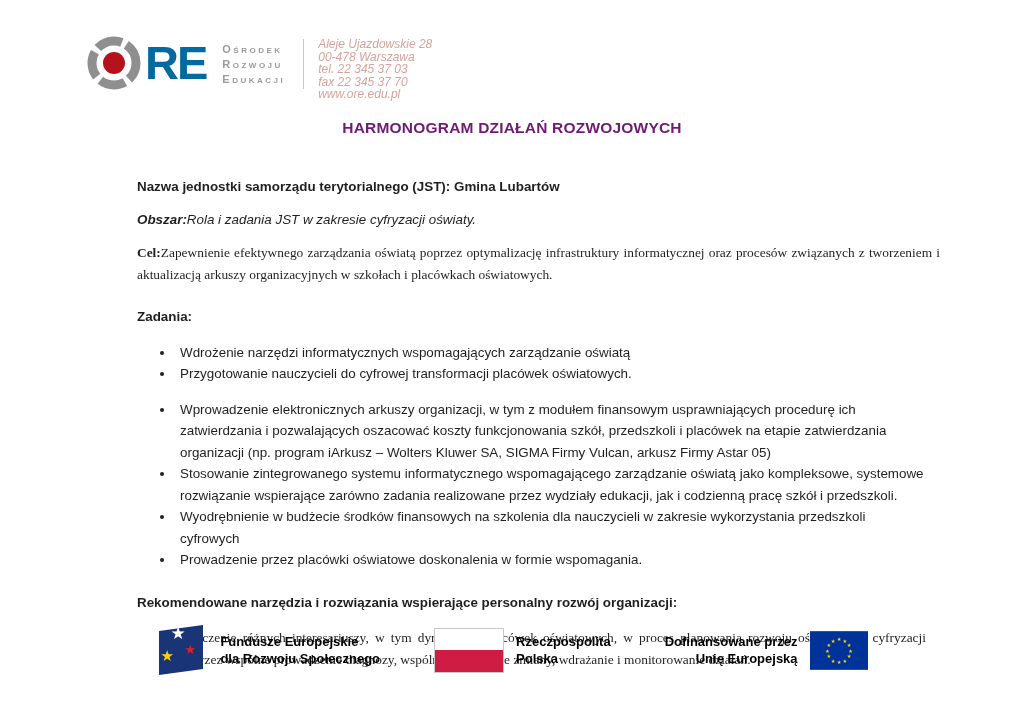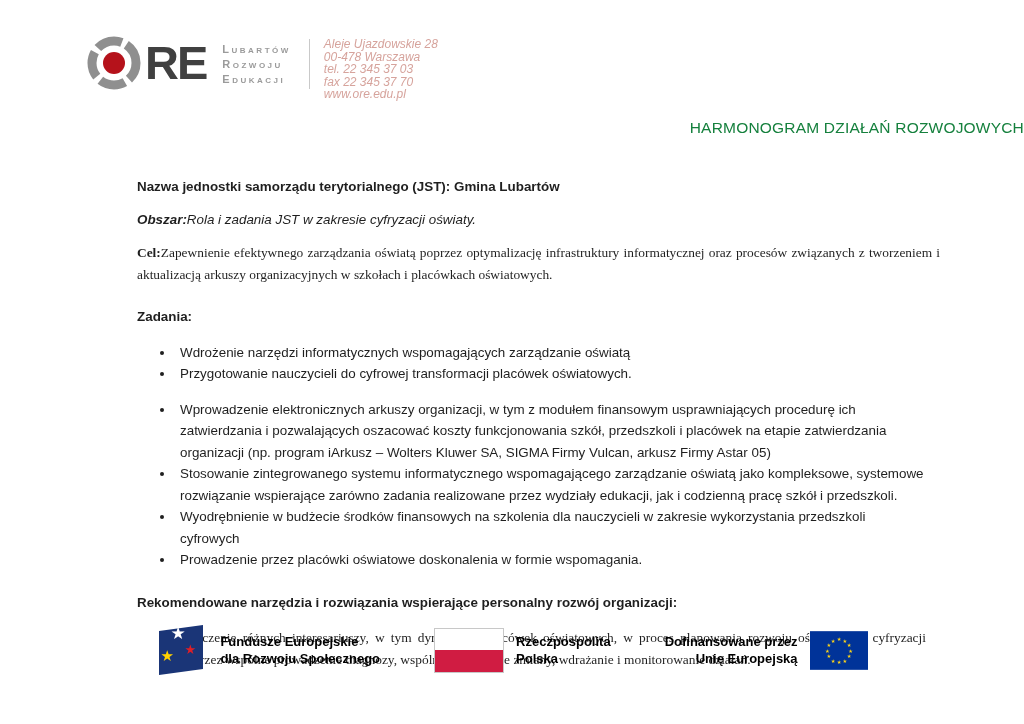--- a/index.html
+++ b/index.html
@@ -5,35 +5,35 @@
   html, body { margin:0; padding:0; }
   body {
     width:1024px; height:724px; background:#ffffff; position:relative;
     font-family:"Liberation Sans", sans-serif; color:#1f1f1f; overflow:hidden;
   }
 
   
   .header { position:absolute; top:33px; left:85px; display:flex; align-items:flex-start; }
   .ore-mark { display:flex; align-items:center; height:60px; }
   .ore-re {
-    font-size:47px; font-weight:bold; color:#404040; letter-spacing:-2px;
+    font-size:47px; font-weight:bold; color:#0369a1; letter-spacing:-2px;
     line-height:58px; margin-left:2px;
   }
   .org-lines {
     margin-left:16px; padding-top:9px; color:#9b9b9b;
     font-size:11px; line-height:15px; font-variant:small-caps;
     letter-spacing:2.5px; font-weight:bold;
   }
   .hdr-divider { width:1px; height:50px; background:#c9c9c9; margin:6px 14px 0 18px; }
   .address { padding-top:5px; color:#d6a39c; font-size:12px; line-height:12.5px;font-style:italic; }
 
   
   .doc-title {
-    position:absolute; top:119px; left:0; width:100%; text-align:right;
-    font-size:15.5px; font-weight:normal; color:#15803d; letter-spacing:0.2px;
+    position:absolute; top:119px; left:0; width:100%; text-align:center;
+    font-size:15.5px; font-weight:bold; color:#701a75; letter-spacing:0.2px;
   }
 
   
   .content {
     position:absolute; top:176px; left:137px; width:803px;
     font-size:13.4px; line-height:21.5px;
   }
   .para { margin:0 0 10px 0; }
   .para b { }
   .justify { text-align:justify;font-family:Liberation Serif, serif; }
@@ -77,21 +77,21 @@
   <div class="ore-mark">
     <svg width="58" height="58" viewBox="0 0 58 58">
       <g stroke="#8f8f8f" stroke-width="9" fill="none">
         <circle cx="29" cy="29" r="22" stroke-dasharray="26 5" stroke-dashoffset="8"></circle>
       </g>
       <circle cx="29" cy="29" r="11" fill="#b5121b"></circle>
     </svg>
     <span class="ore-re">RE</span>
   </div>
   <div class="org-lines">
-    <div>Lubartów</div>
+    <div>Ośrodek</div>
     <div>Rozwoju</div>
     <div>Edukacji</div>
   </div>
   <div class="hdr-divider"></div>
   <div class="address">
     <div>Aleje Ujazdowskie 28</div>
     <div>00-478 Warszawa</div>
     <div>tel. 22 345 37 03</div>
     <div>fax 22 345 37 70</div>
     <div>www.ore.edu.pl</div>

